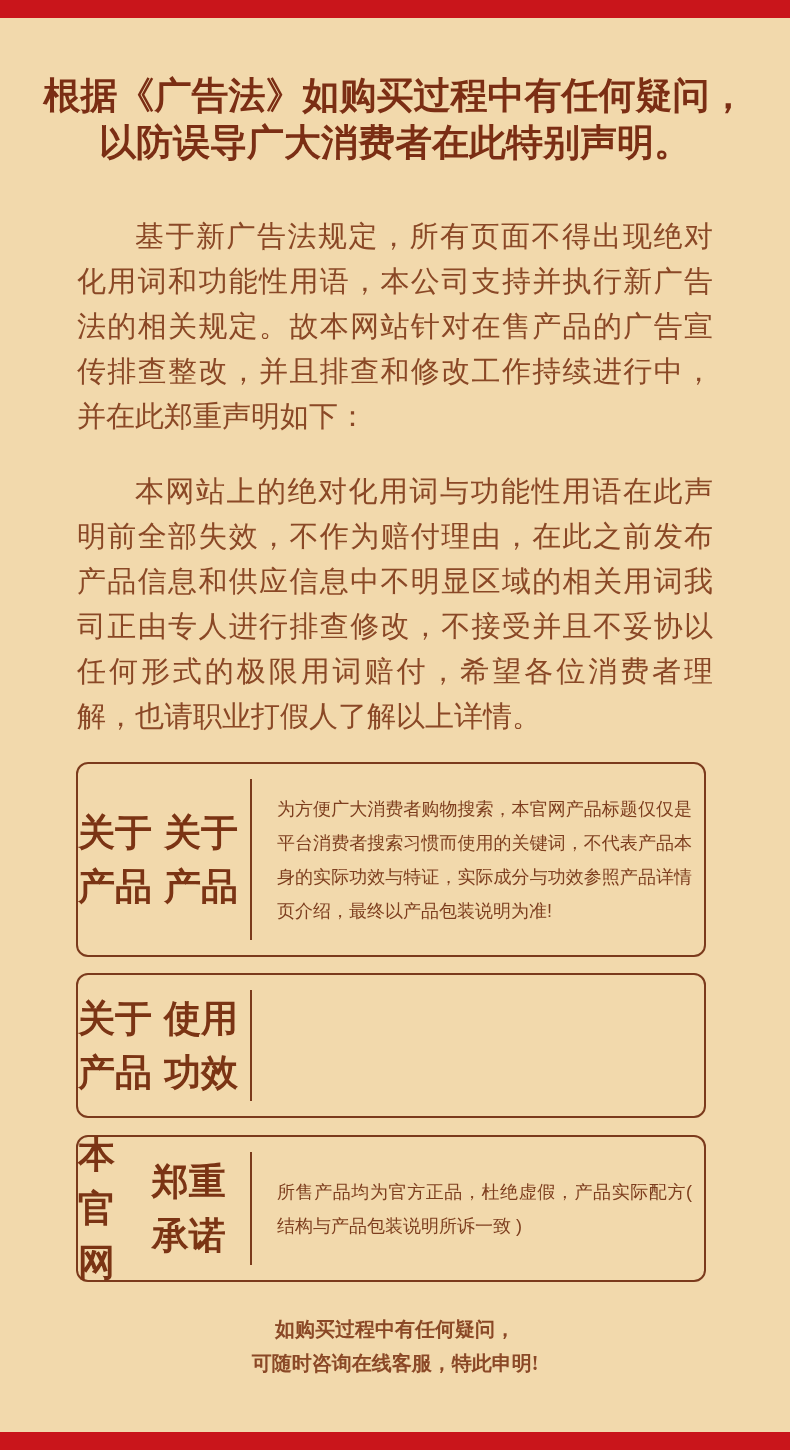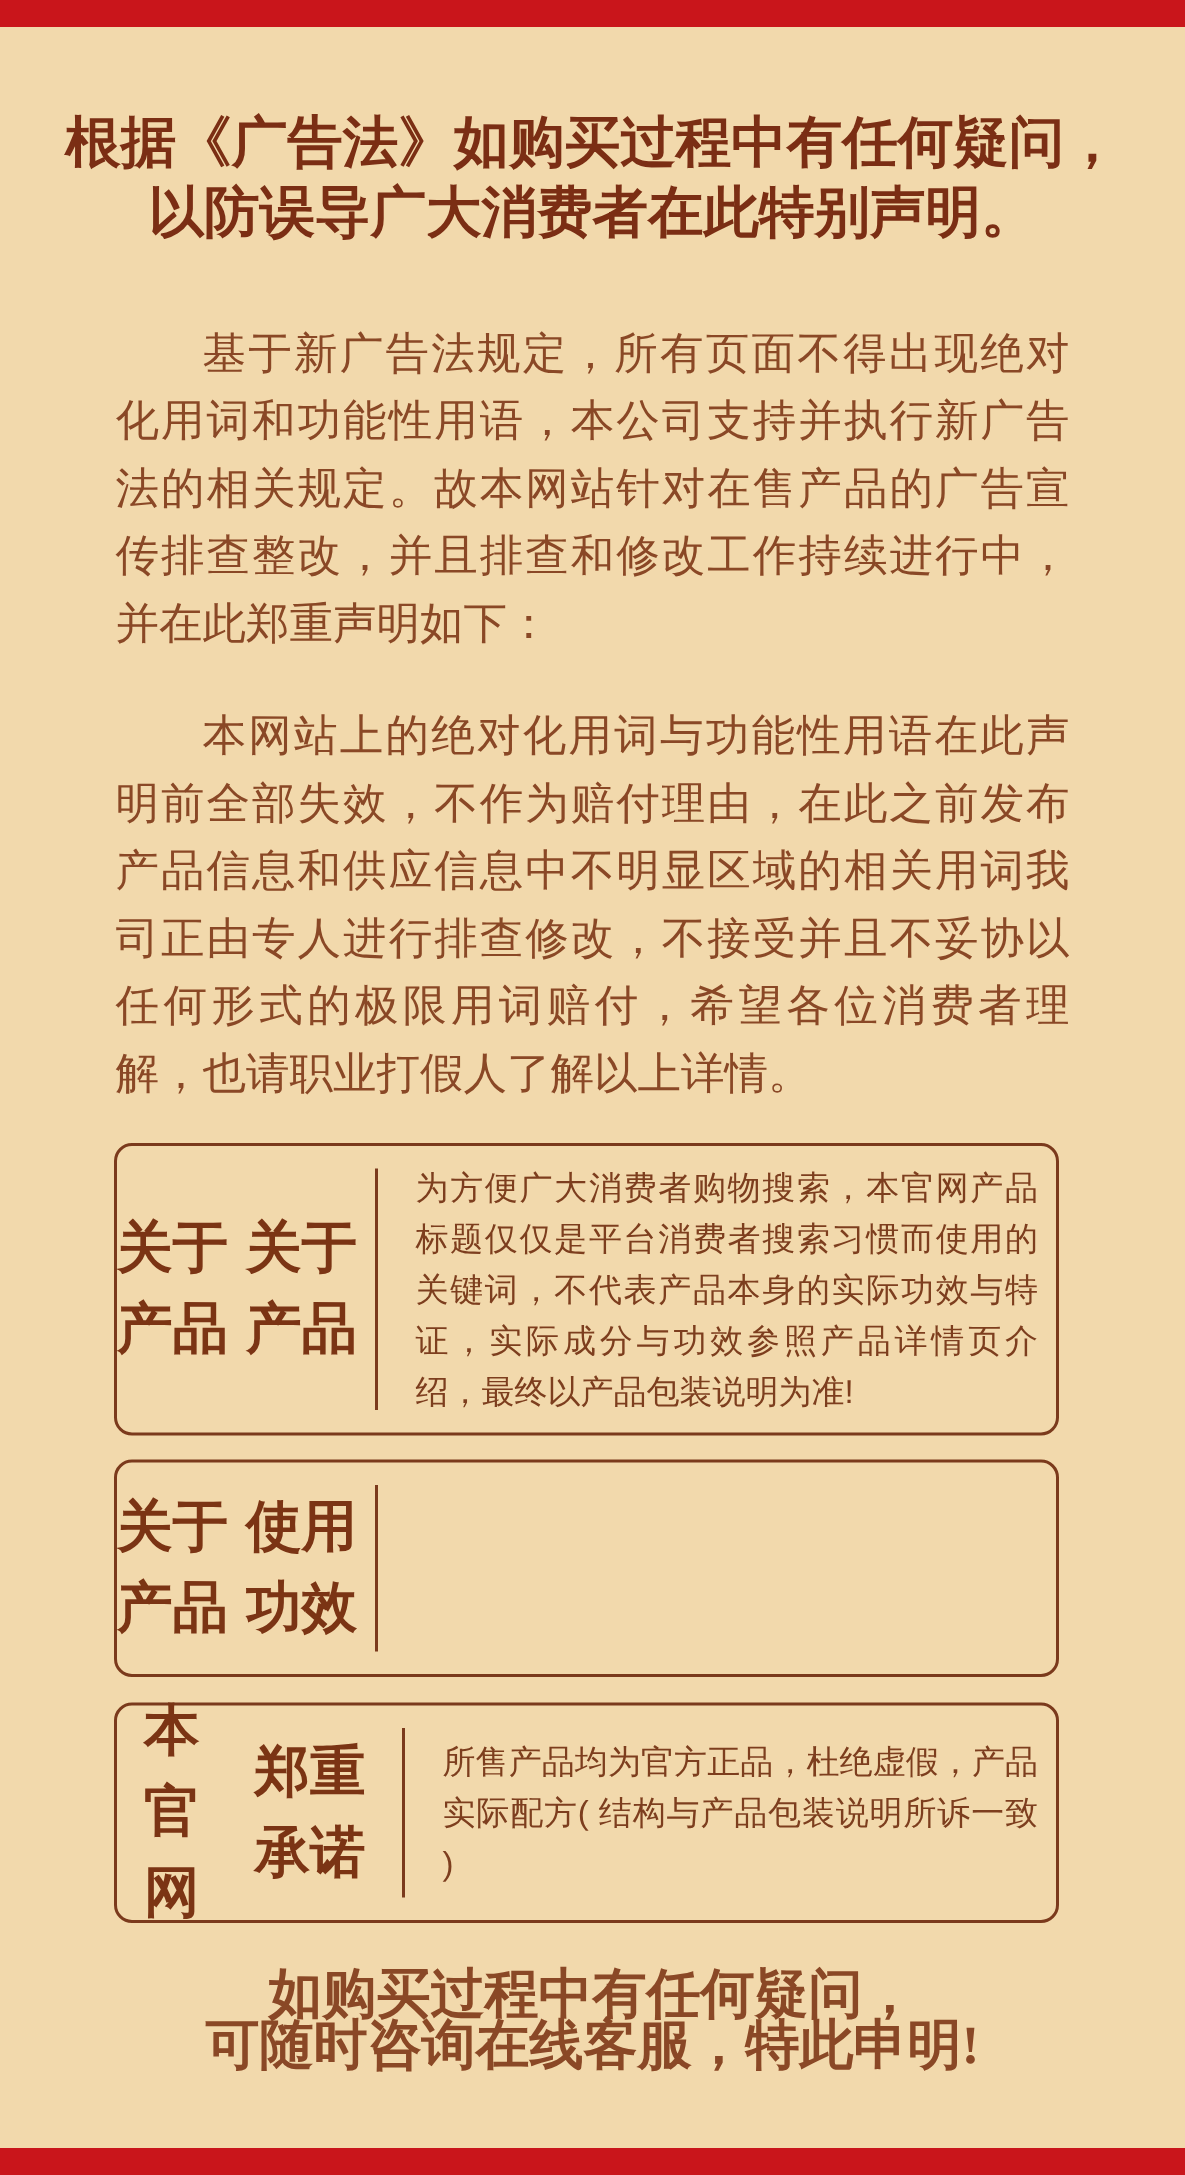--- a/index.html
+++ b/index.html
@@ -63,21 +63,21 @@
     width: 630px;
     border: 2px solid #7b3a1c;
     border-radius: 12px;
     display: flex;
     flex-direction: row;
     align-items: stretch;
     background: transparent;
   }
   .notice-box.b1 { height: 195px; margin-bottom: 16px; }
   .notice-box.b2 { height: 145px; margin-bottom: 17px; }
-  .notice-box.b3 { height: 147px; padding-left: 18px; }
+  .notice-box.b3 { height: 147px; }
 
   .box-label {
     flex: 0 0 172px;
     display: flex;
     flex-direction: row;
     justify-content: center;
     align-items: center;
     font-weight: bold;
     font-size: 37px;
     line-height: 54px;
@@ -89,34 +89,34 @@
     width: 2px;
     background: #7b3a1c;
     margin: 15px 0;
   }
   .box-text {
     flex: 1 1 auto;
     display: flex;
     align-items: center;
     padding: 12px 12px 12px 25px;
     font-family: "Liberation Sans", "DejaVu Sans", sans-serif;
-    font-size: 22px;
+    font-size: 18px;
     line-height: 34px;
     color: #7d3e1e;
     text-align: justify;
   }
 
   .footer-note {
     position: absolute;
     left: 0;
     top: 1312px;
     width: 100%;
     text-align: center;
     font-weight: bold;
-    font-size: 36px;
+    font-size: 20px;
     line-height: 34px;
     color: #8a4826;
   }
 </style>
 </head>
 <body>
 
 <div class="page">
 
   <div class="red-bar top"></div>

